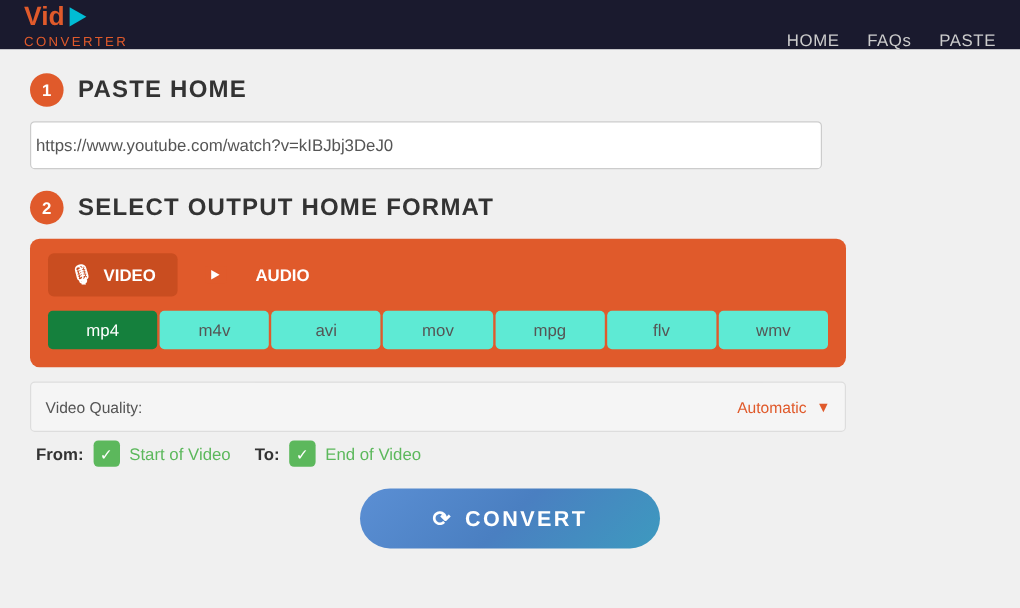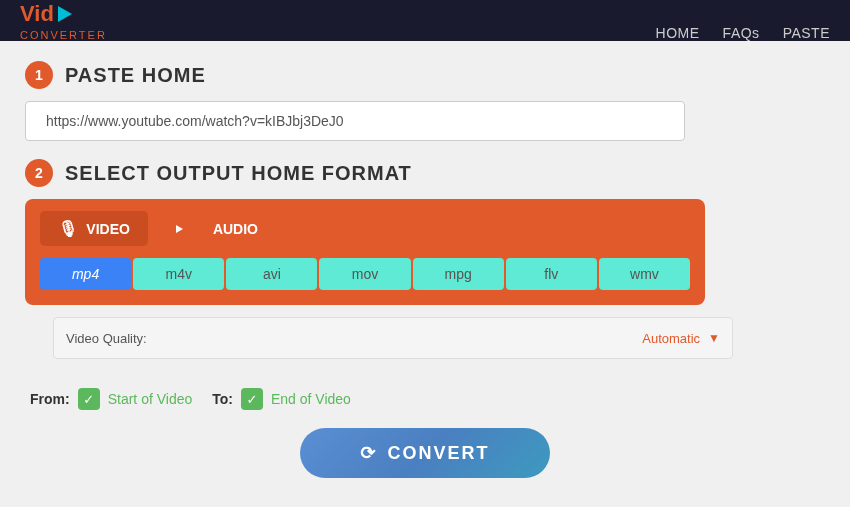--- a/index.html
+++ b/index.html
@@ -94,21 +94,21 @@
       color: #333;
       letter-spacing: 1px;
     }
 
     .url-input {
       width: 100%;
       max-width: 660px;
       height: 40px;
       border: 1px solid #ccc;
       border-radius: 4px;
-      padding: 0 20px;
+      padding: 0 4px;
       font-size: 14px;
       color: #555;
       background: white;
       outline: none;
       margin-bottom: 18px;
     }
 
     
     .format-section {
       margin-top: 5px;
@@ -152,37 +152,35 @@
       flex: 1;
       text-align: center;
       padding: 8px 0;
       border-radius: 4px;
       font-size: 14px;
       cursor: pointer;
       color: #555;
       background: #5eead4;
     }
     .format-pill.selected {
-      background: #3b82f6;
-      color: white;
-      font-style: italic;
+      background: #15803d;
+      color: white;
     }
 
     
     .quality-row {
       display: flex;
       align-items: center;
       max-width: 680px;
       height: 42px;
       background: #f5f5f5;
       border: 1px solid #ddd;
       border-radius: 4px;
       margin-top: 12px;
       padding: 0 12px;
-      margin-left: 28px;
     }
     .quality-label {
       font-size: 13px;
       color: #555;
       flex: 1;
     }
     .quality-value {
       font-size: 13px;
       color: #e05a2b;
       margin-right: 8px;
@@ -190,21 +188,21 @@
     .quality-arrow {
       color: #e05a2b;
       font-size: 12px;
     }
 
     
     .from-to-row {
       display: flex;
       align-items: center;
       gap: 20px;
-      margin-top: 29px;
+      margin-top: 7px;
       padding: 0 5px;
     }
     .from-group, .to-group {
       display: flex;
       align-items: center;
       gap: 8px;
     }
     .from-label, .to-label {
       font-size: 14px;
       color: #333;

